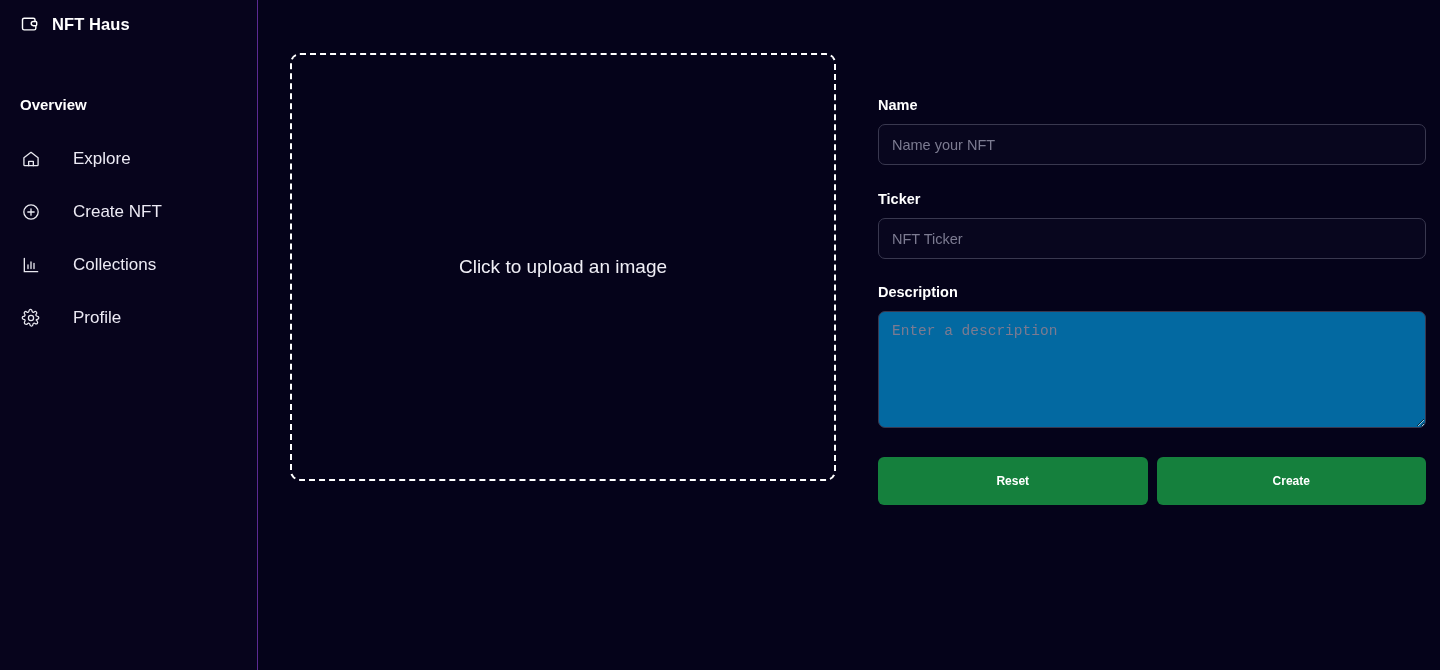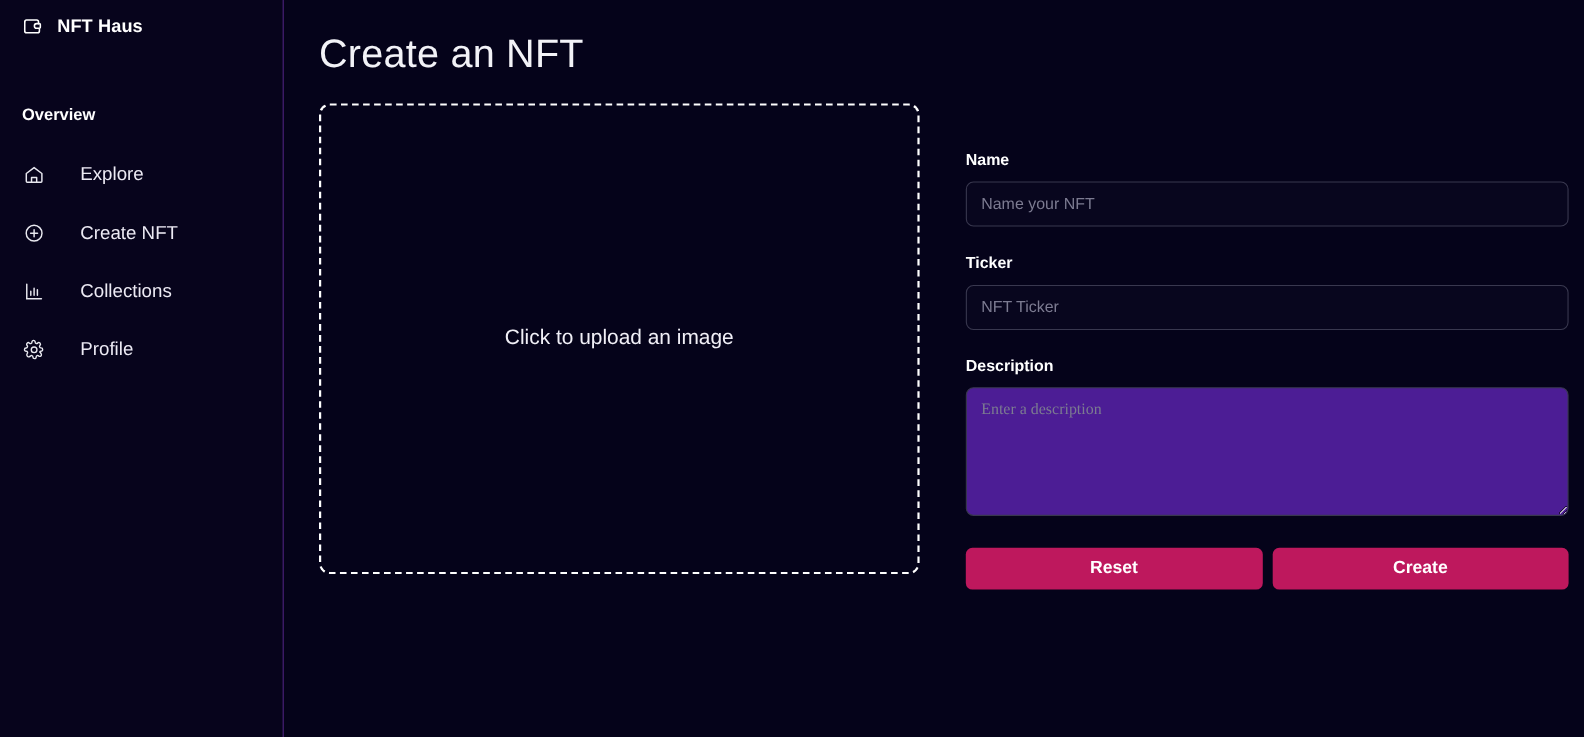--- a/index.html
+++ b/index.html
@@ -161,47 +161,47 @@
     outline: none;
   }
   .text-input::placeholder { color: #7c7b91; }
 
   .gap-26 { height: 26px; }
   .gap-25 { height: 25px; }
 
   .textarea {
     width: 100%;
     height: 117px;
-    background: #4c1d95;
+    background: #0369a1;
     border: 1px solid #39384f;
     border-radius: 7px;
     color: #e8e8f2;
-    font-family: Liberation Serif, serif;
+    font-family: Liberation Mono, monospace;
     font-size: 14.5px;
     padding: 11px 13px;
     outline: none;
     resize: vertical;
     display: block;
   }
   .textarea::placeholder { color: #7c7b91; }
 
   .actions {
     display: flex;
     gap: 9px;
     margin-top: 29px;
   }
   .btn {
     flex: 1 1 0;
-    height: 38px;
-    background: #be185d;
+    height: 48px;
+    background: #15803d;
     border: none;
     border-radius: 6px;
     color: #ffffff;
     font-family: "Liberation Sans", sans-serif;
-    font-size: 16px;
+    font-size: 12px;
     font-weight: bold;
     cursor: pointer;
   }
 </style>
 </head>
 <body>
 
 <aside class="sidebar">
 
   <div class="brand">
@@ -257,21 +257,20 @@
         </svg>
       </span>
       <span class="nav-label">Profile</span>
     </div>
 
   </nav>
 </aside>
 
 <main class="main">
 
-  <h1 class="page-title">Create an NFT</h1>
 
   <div class="content">
 
     <div class="dropzone">
       <span class="dropzone-text">Click to upload an image</span>
     </div>
 
     <form class="form">
 
       <label class="field-label">Name</label>

